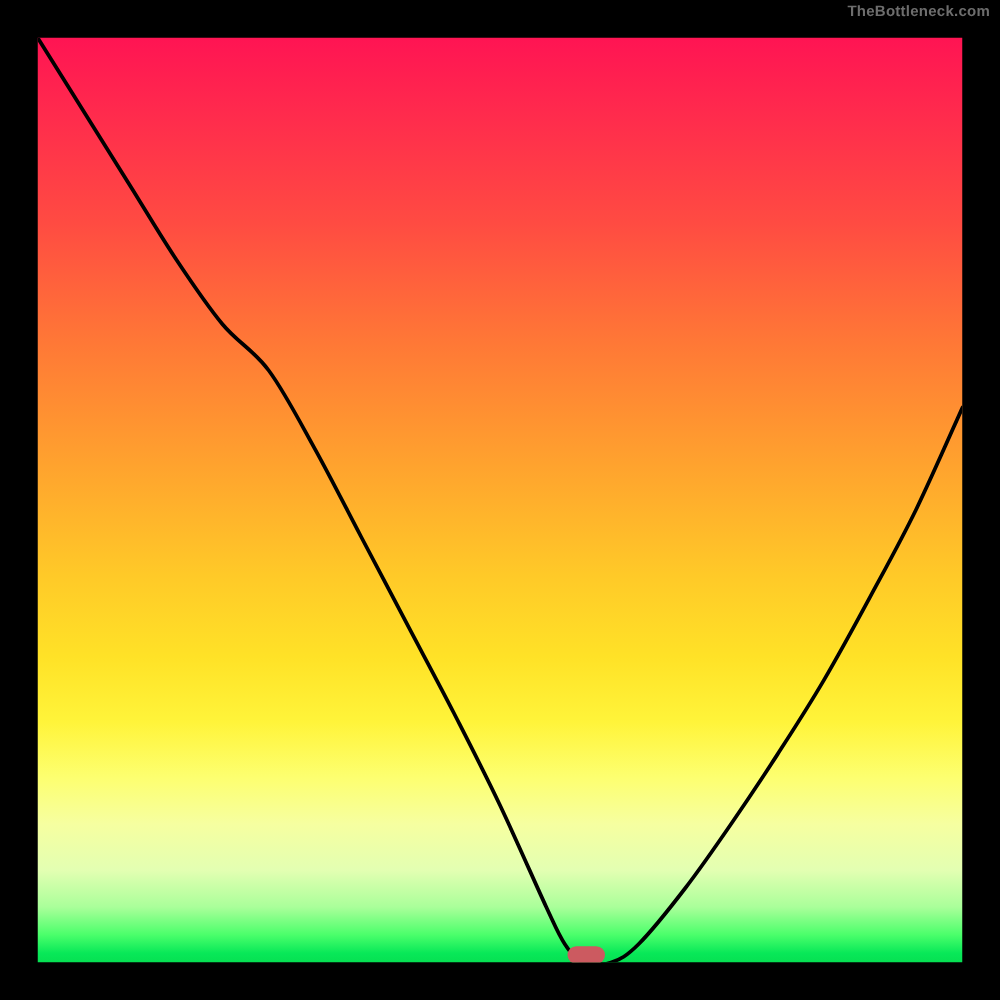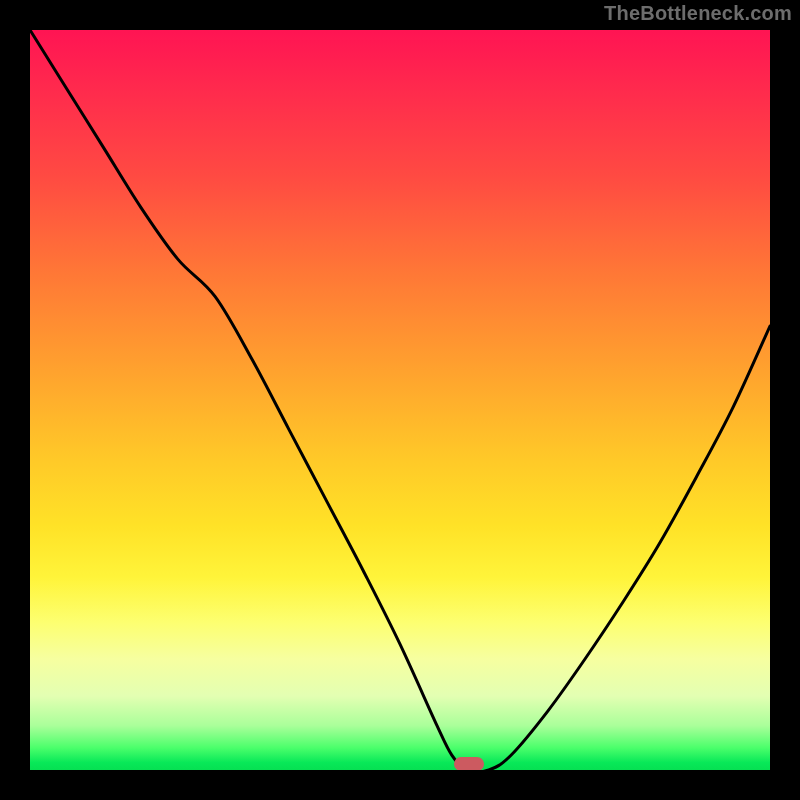--- a/index.html
+++ b/index.html
@@ -15,21 +15,21 @@
     position: relative;
     width: 800px;
     height: 800px;
     background: #000;
   }
   .watermark {
     position: absolute;
     top: 2px;
     right: 8px;
     color: #6d6d6d;
-    font-size: 20px;
+    font-size: 12px;
     font-weight: 600;
     letter-spacing: 0.2px;
     z-index: 20;
   }
   .plot-area {
     position: absolute;
     left: 30px;
     top: 30px;
     width: 740px;
     height: 740px;

